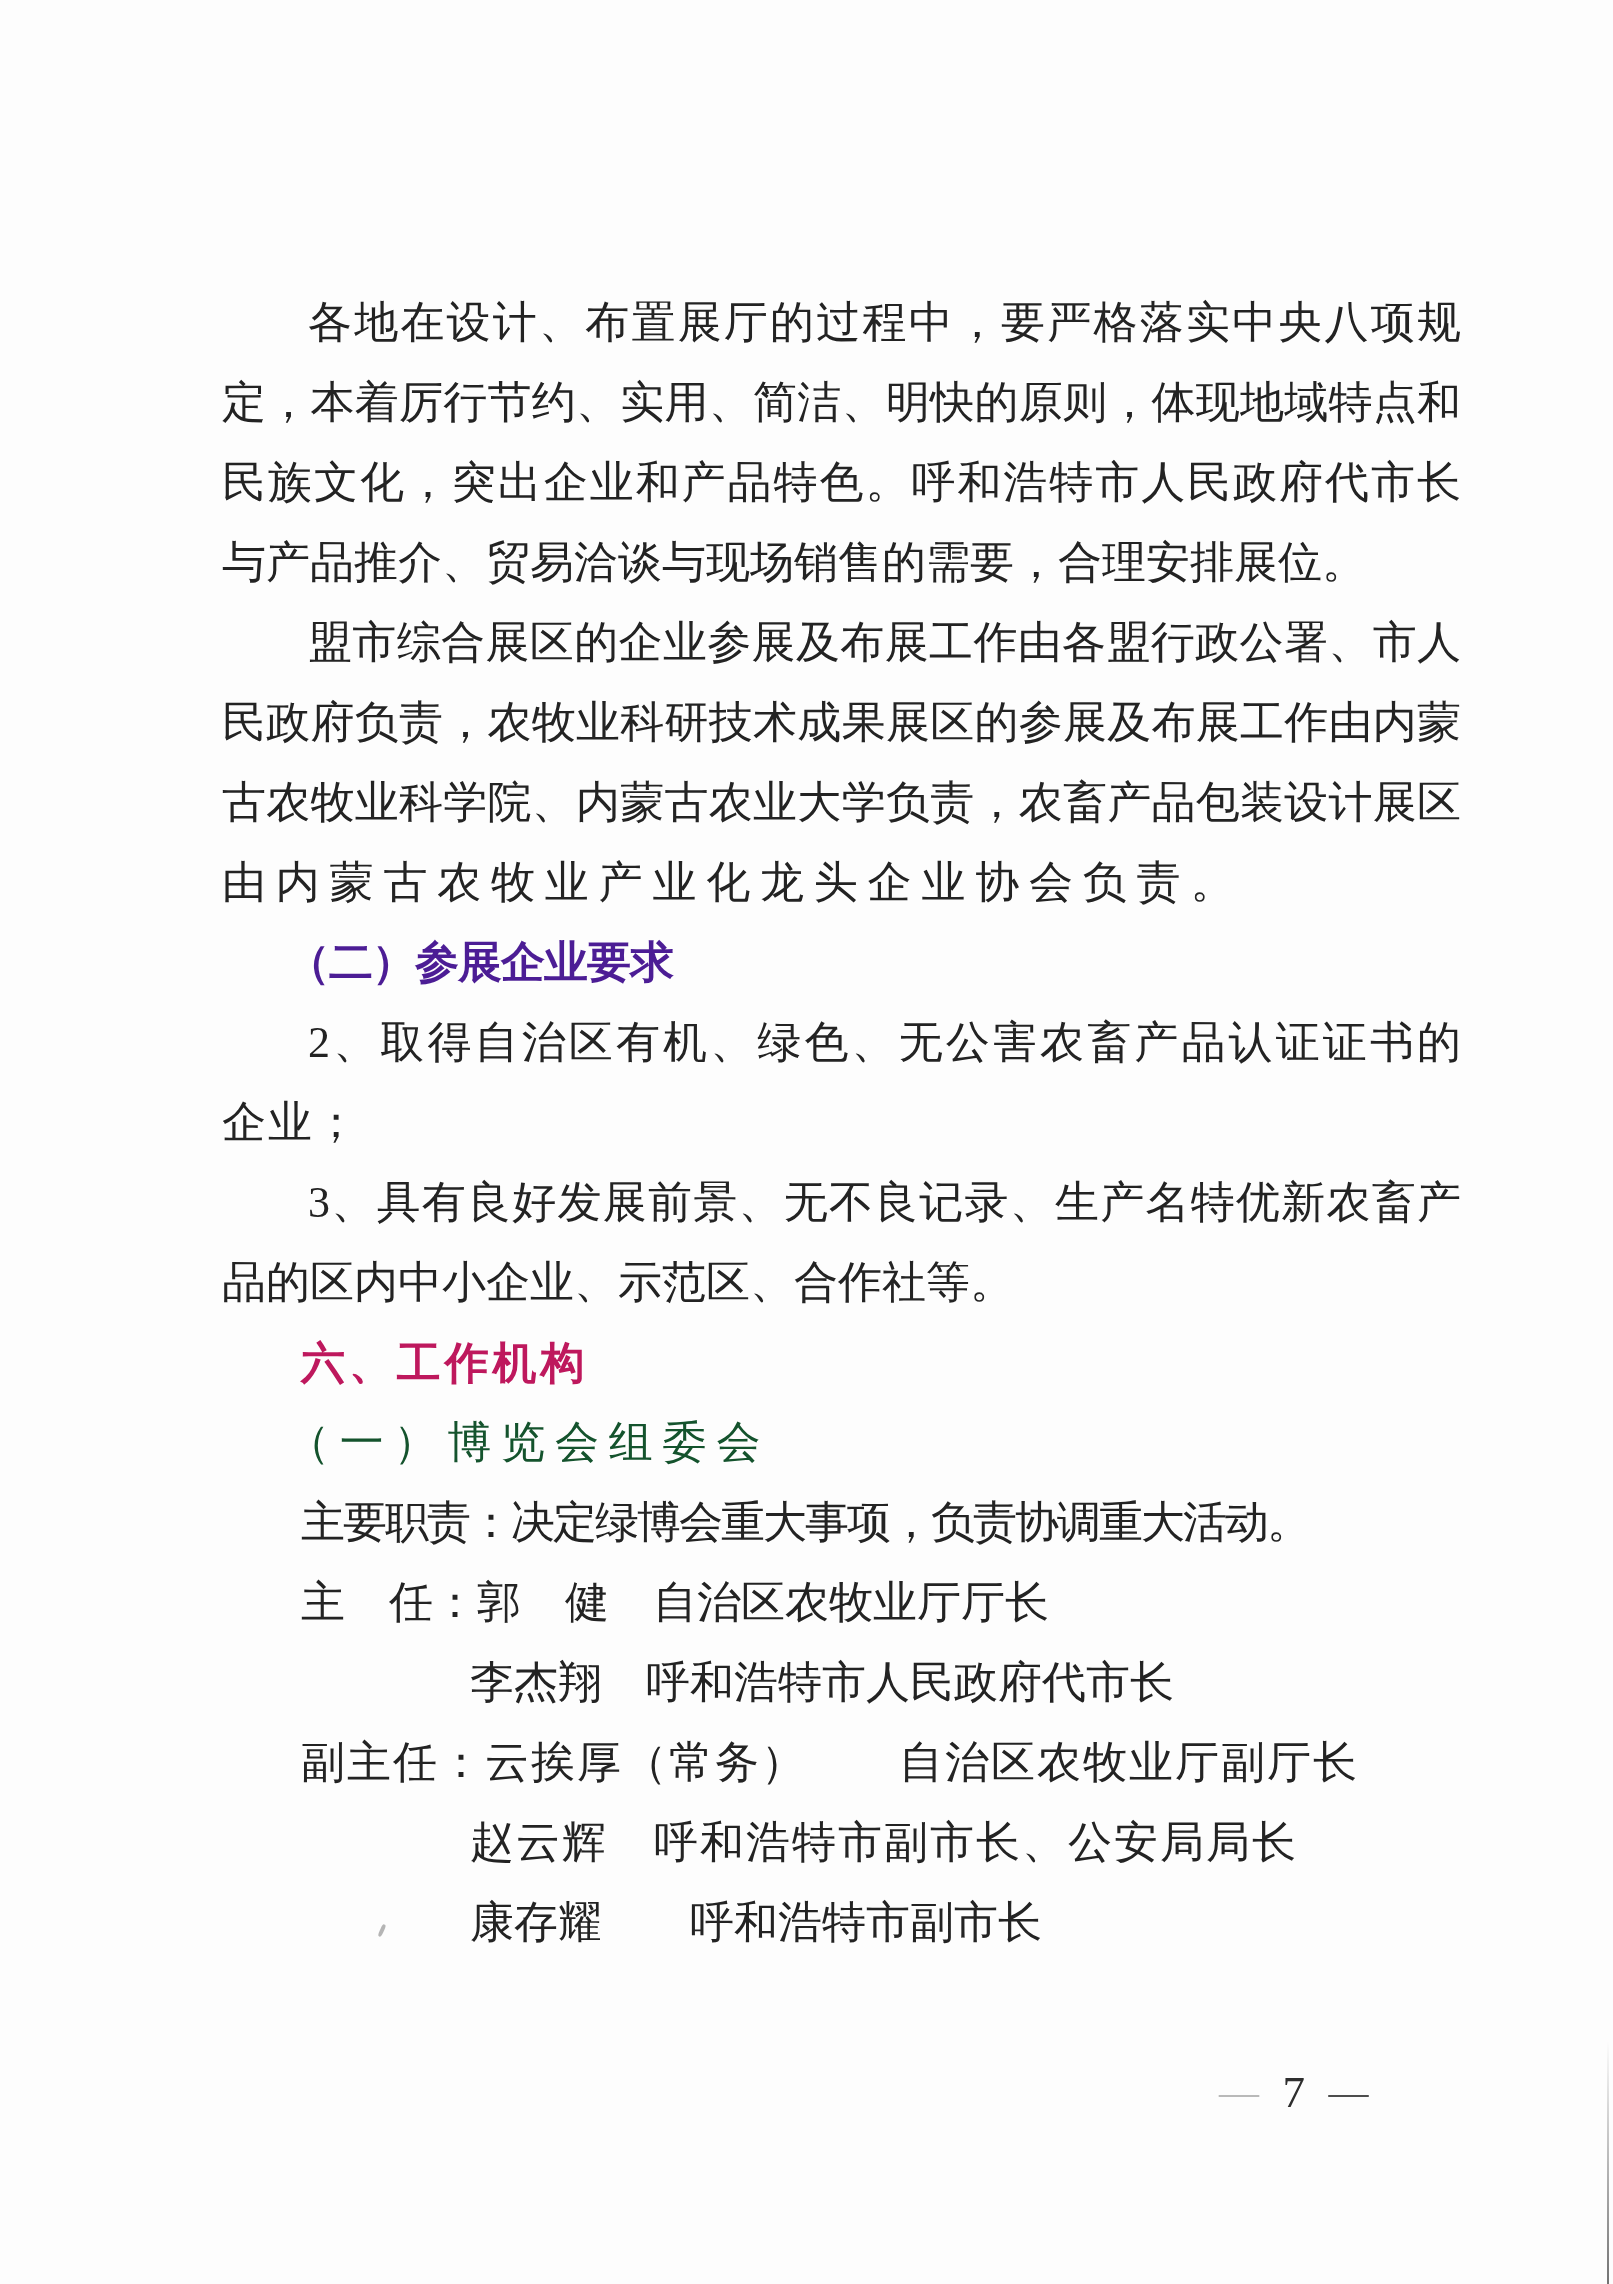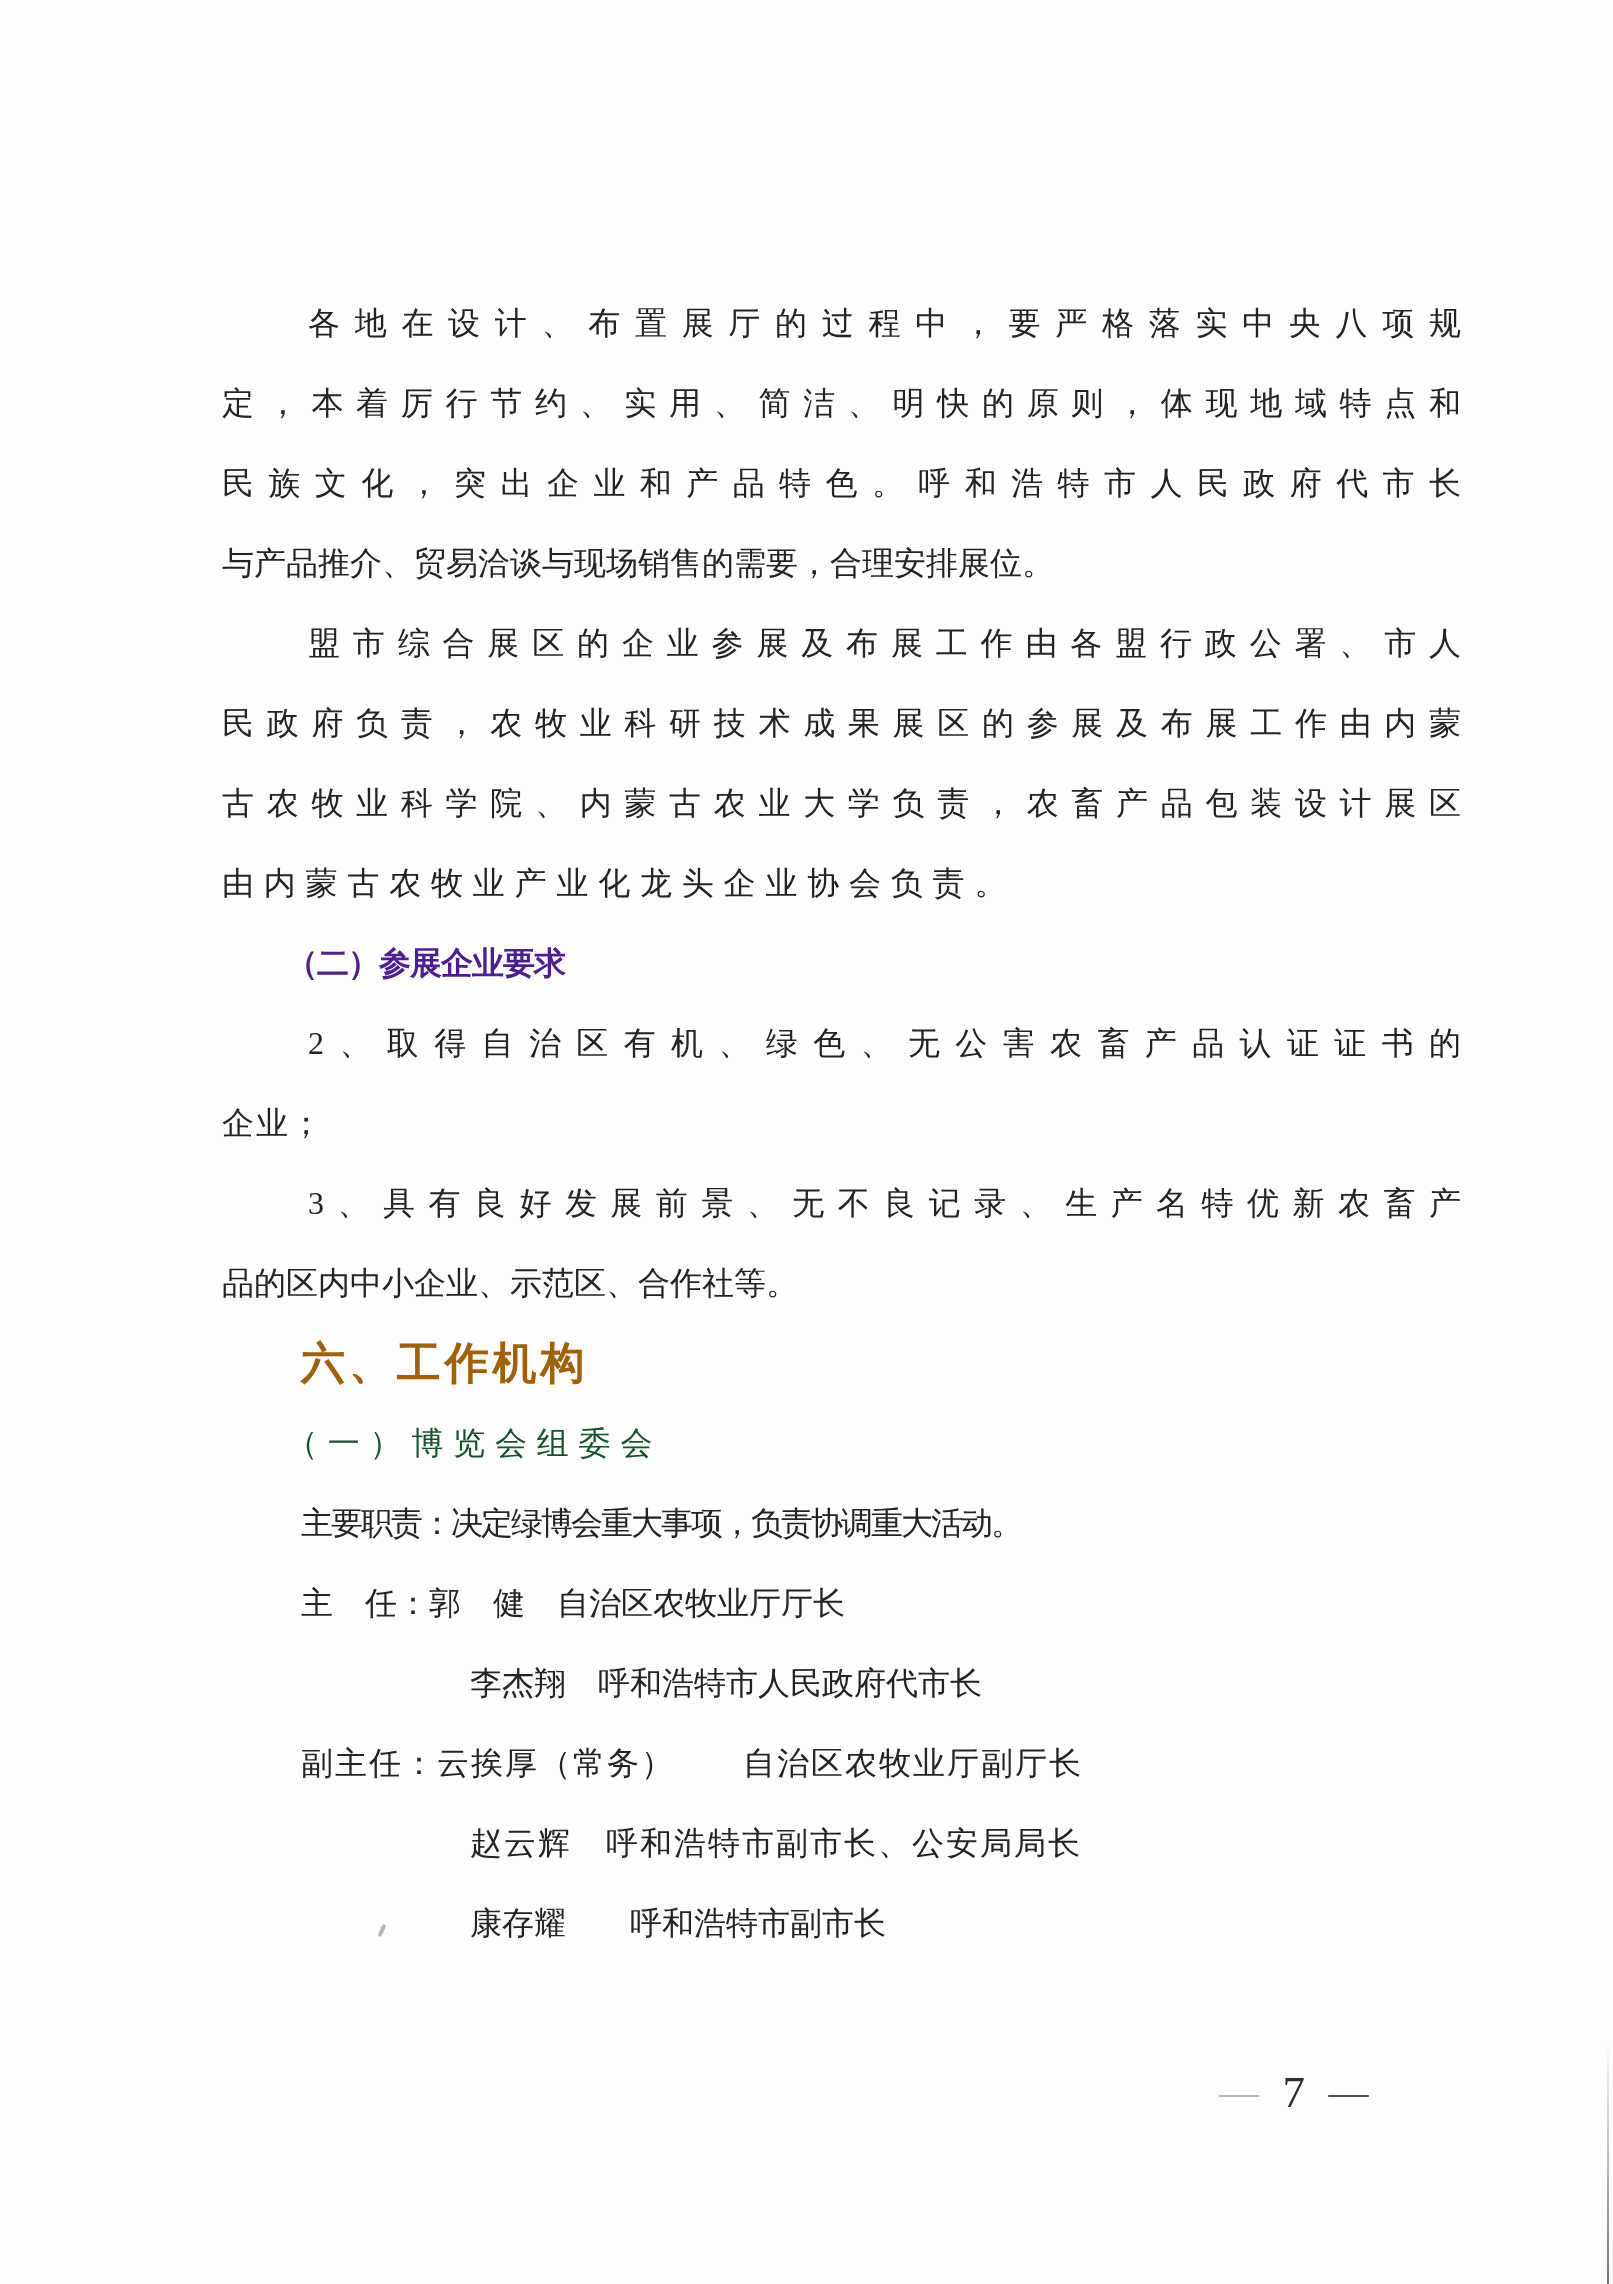--- a/index.html
+++ b/index.html
@@ -18,21 +18,21 @@
   #text-block {
     position: absolute;
     left: 222px;
     top: 283px;
     width: 1239px;
     color: #232323;
   }
   .line {
     height: 80px;
     line-height: 80px;
-    font-size: 32px;
+    font-size: 44px;
     letter-spacing: 2px;
     white-space: nowrap;
   }
   
   .justify {
     text-align: justify;
     text-align-last: justify;
     letter-spacing: 0;
     white-space: normal;
   }
@@ -45,21 +45,21 @@
   .loose    { letter-spacing: 9.8px; }
   .tight    { letter-spacing: -2px; }
   .sq       { letter-spacing: -1px; }
   .kai      { font-weight: 400; color: #14532d; }
   .kai-bold { font-weight: 700; letter-spacing: -1px; color: #4c1d95; }
   .hei {
     font-family: "DejaVu Sans", "Liberation Sans", sans-serif;
     font-weight: 700;
     font-size: 44px;
     letter-spacing: 3.9px;
-    color: #a16207;
+    color: #be185d;
   }
   
   #page-footer {
     position: absolute;
     left: 1219px;
     top: 2064px;
     height: 55px;
     display: flex;
     align-items: center;
     gap: 23.5px;

